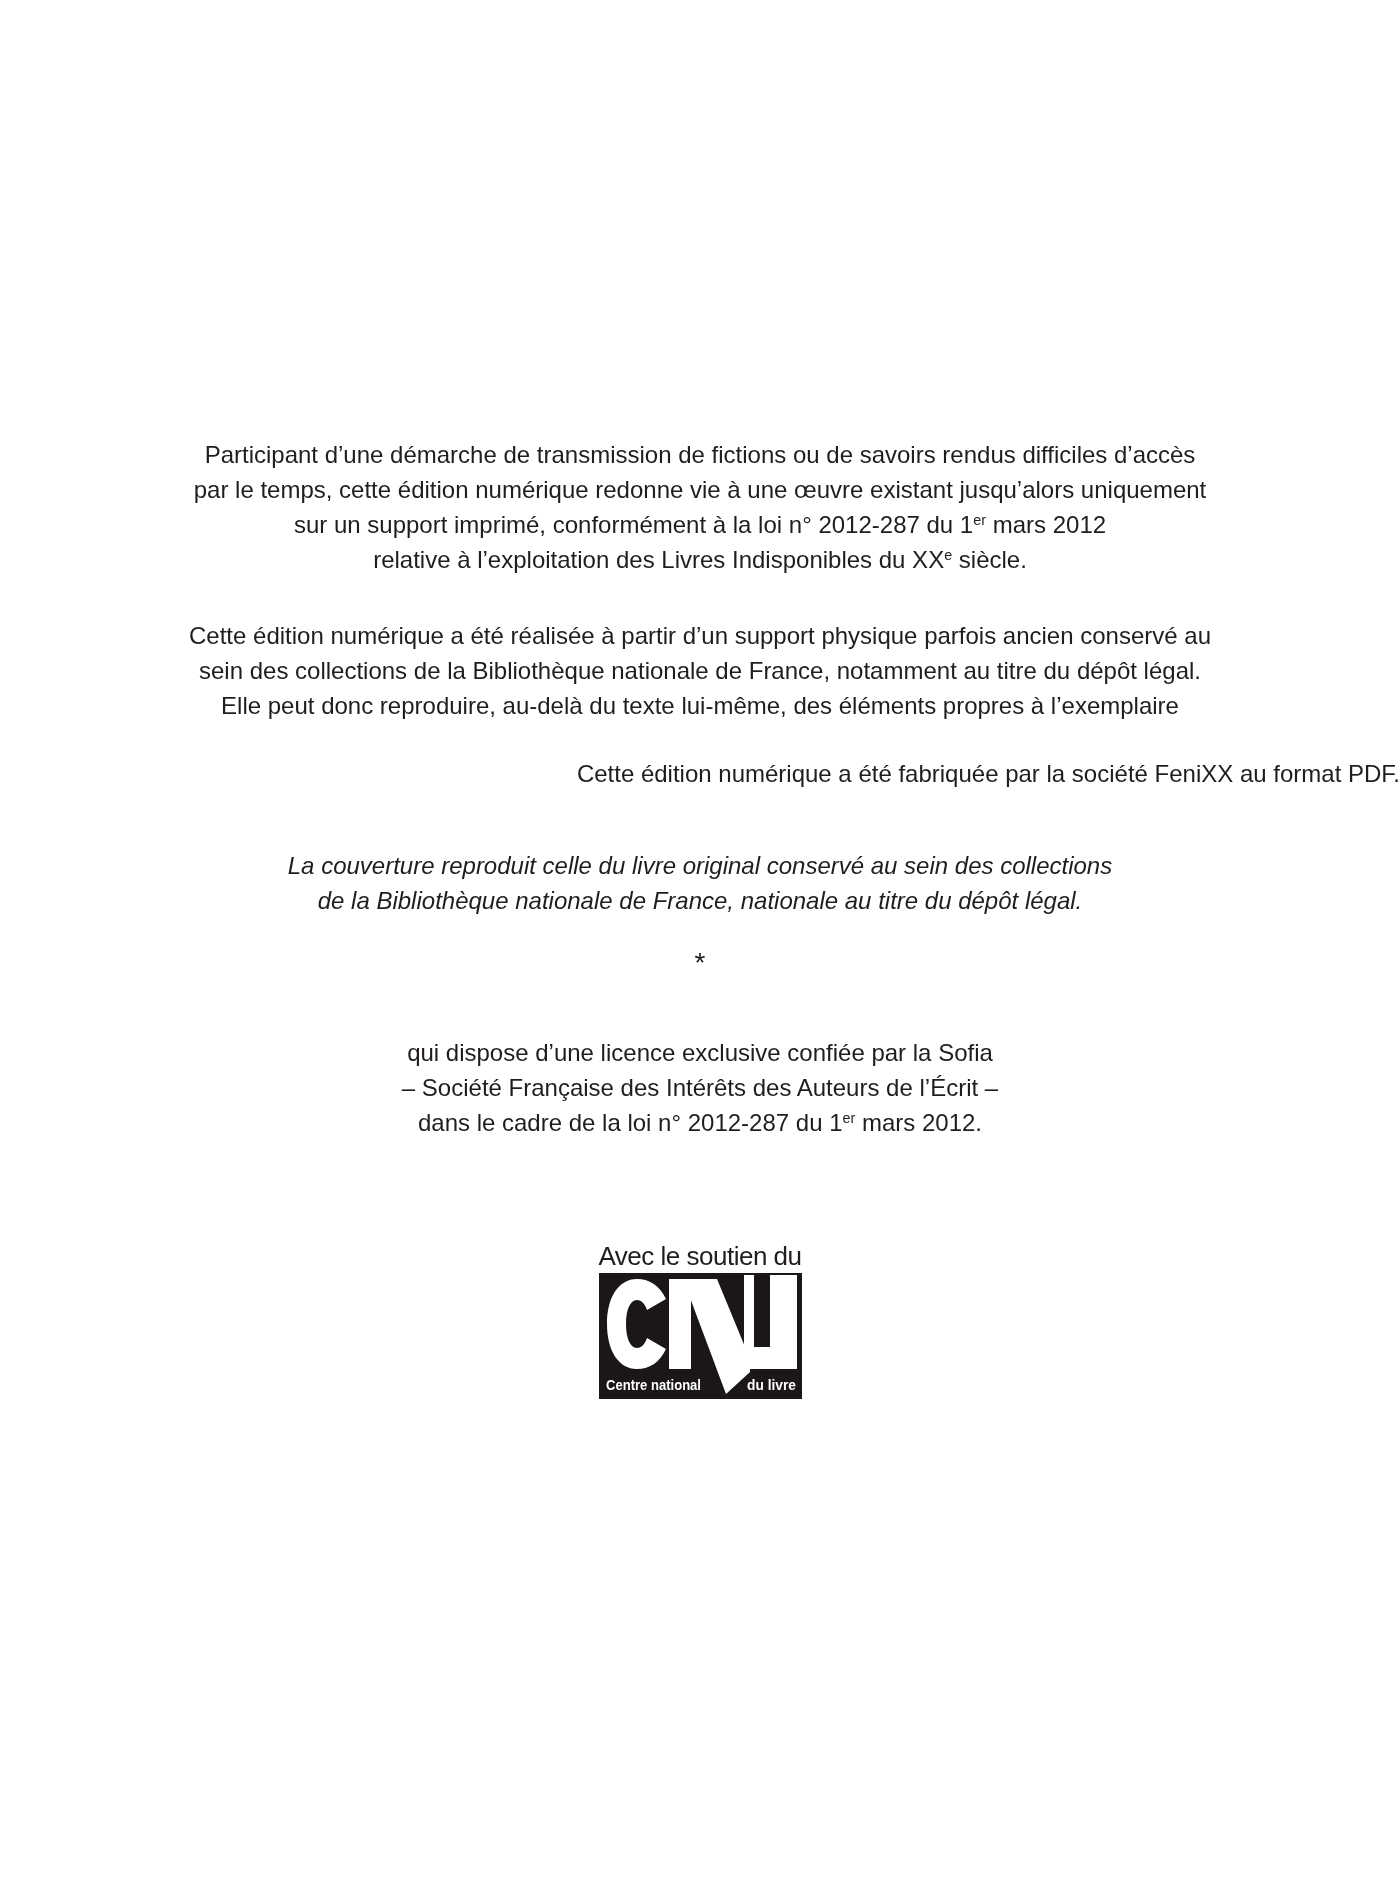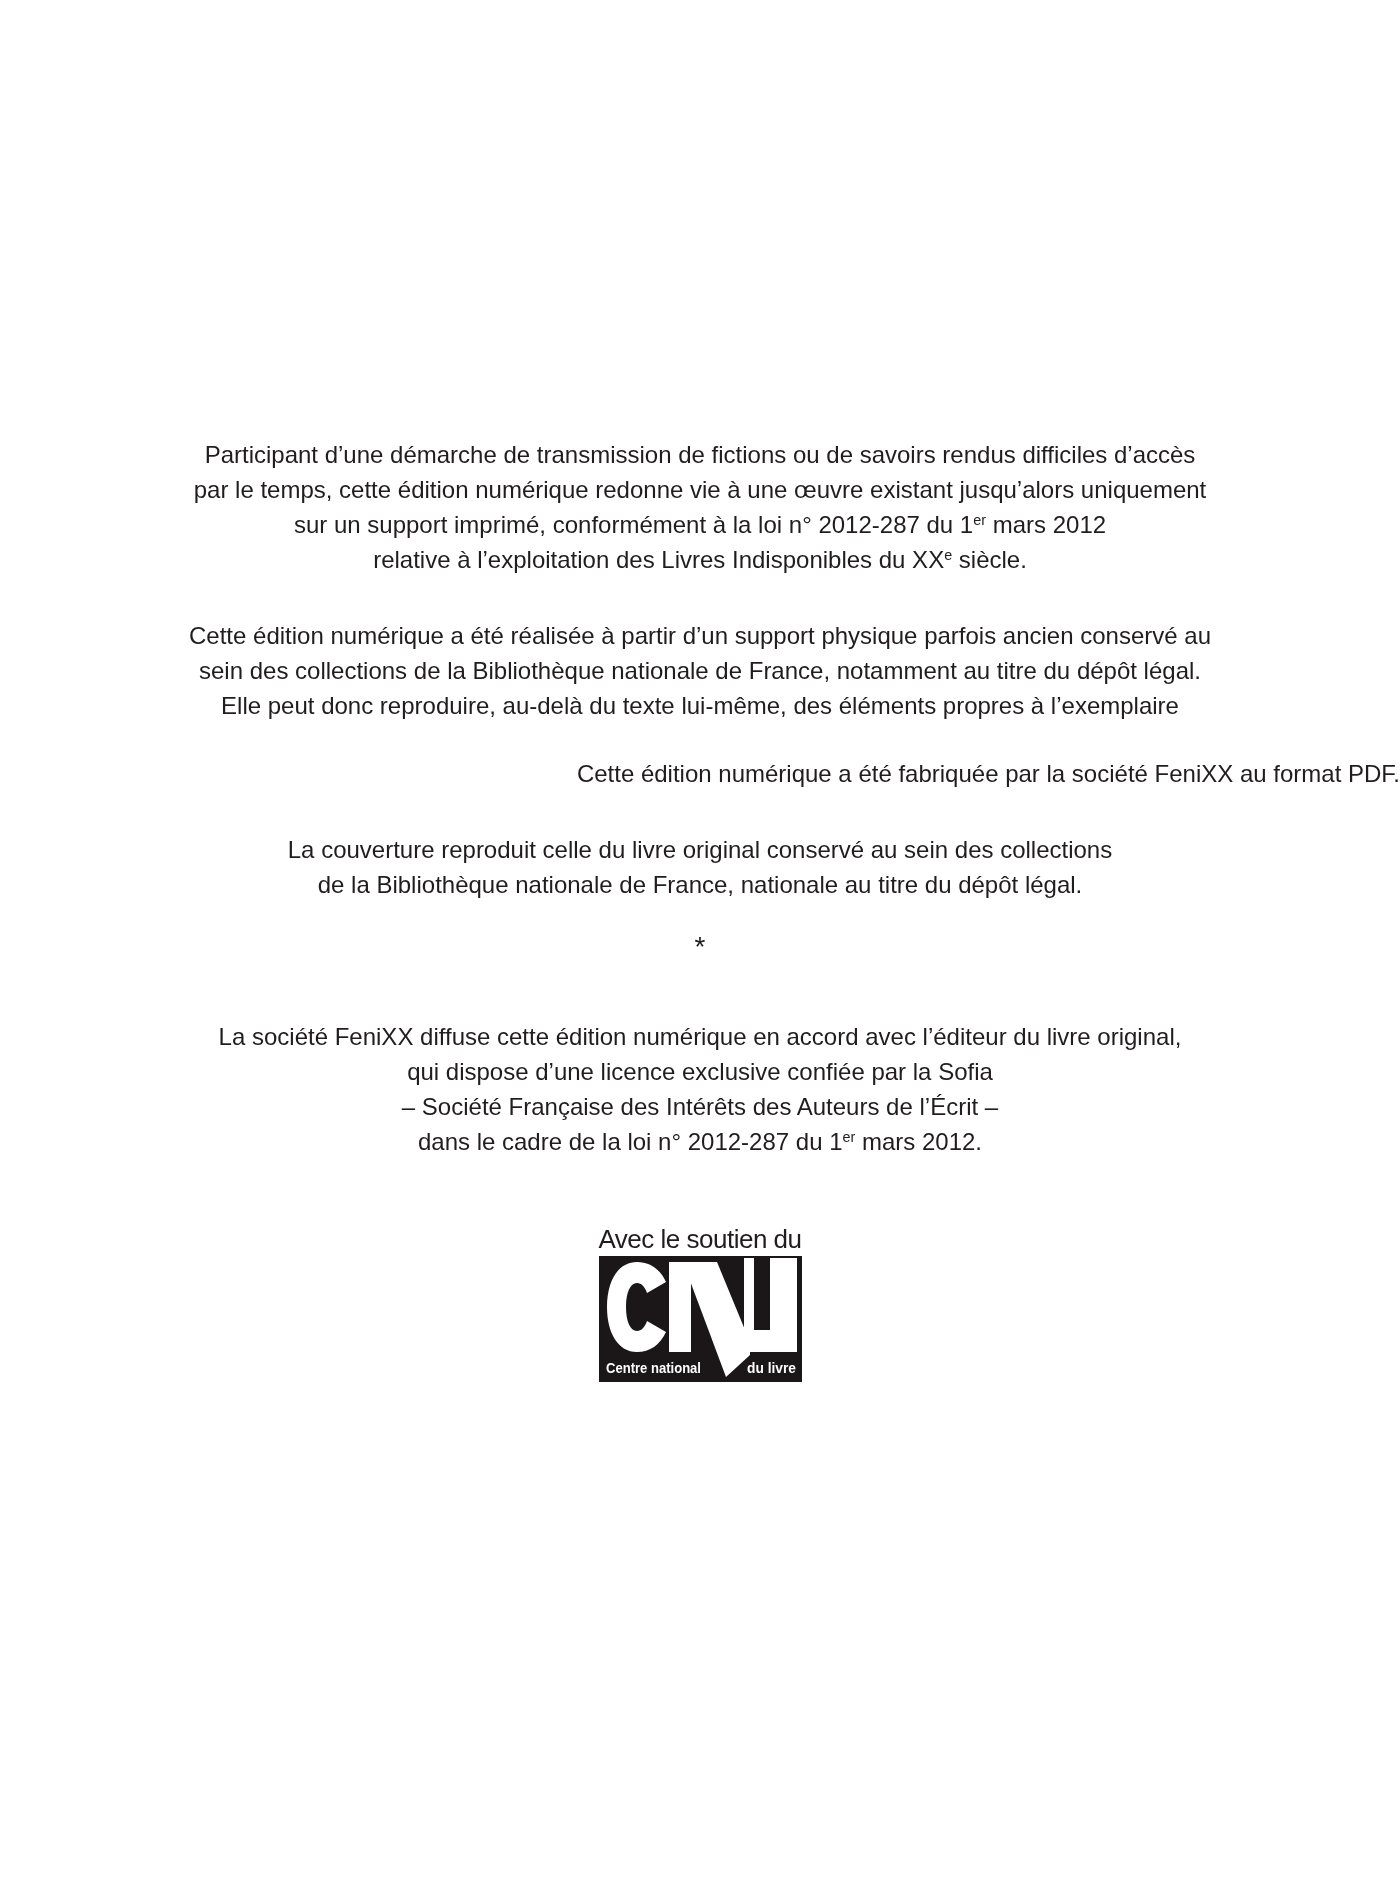--- a/index.html
+++ b/index.html
@@ -19,26 +19,26 @@
     inset: 0;
     text-align: center;
     font-size: 24px;
   }
   .para .line { line-height: 35px; white-space: nowrap; }
   sup { font-size: 0.6em; vertical-align: 0.55em; line-height: 0; }
 
   .p1 { padding-top: 437px; }
   .p2 { margin-top: 41px; }
   .p3 { margin-top: 33px; text-align: right; }
-  .p4 { margin-top: 41px; }
+  .p4 { margin-top: 57px; font-style: italic; }
   .separator { margin-top: 27px; line-height: 35px; font-size: 28px; }
   .p5 { margin-top: 55px; }
 
   .support-label {
-    margin-top: 65px;
+    margin-top: 101px;
     line-height: 30px;
     font-size: 26px;
     letter-spacing: -0.5px;
   }
   .cnl-logo {
     display: block;
     margin: 2px auto 0 auto;
   }
   .cnl-caption {
     font-family: "Liberation Sans", "DejaVu Sans", sans-serif;
@@ -69,21 +69,20 @@
       </div>
 
     <div class="para p4">
         <div class="line"><span>La couverture reproduit celle du livre original conservé au sein des collections</span></div>
         <div class="line"><span>de la Bibliothèque nationale de France, nationale au titre du dépôt légal.</span></div>
       </div>
 
     <div class="separator">*</div>
 
     <div class="para p5">
-        <div class="line"><span>La société FeniXX diffuse cette édition numérique en accord avec l’éditeur du livre original,</span></div>
         <div class="line"><span>qui dispose d’une licence exclusive confiée par la Sofia</span></div>
         <div class="line"><span>– Société Française des Intérêts des Auteurs de l’Écrit –</span></div>
         <div class="line"><span>dans le cadre de la loi n° 2012-287 du 1</span><sup>er</sup><span> mars 2012.</span></div>
       </div>
 
     <div class="support-label">Avec le soutien du</div>
 
     <svg class="cnl-logo" role="img" width="203" height="126" viewBox="0 0 203 126" xmlns="http://www.w3.org/2000/svg" aria-label="CNL">
       <rect x="0" y="0" width="203" height="126" fill="#1b1718"></rect>
 

